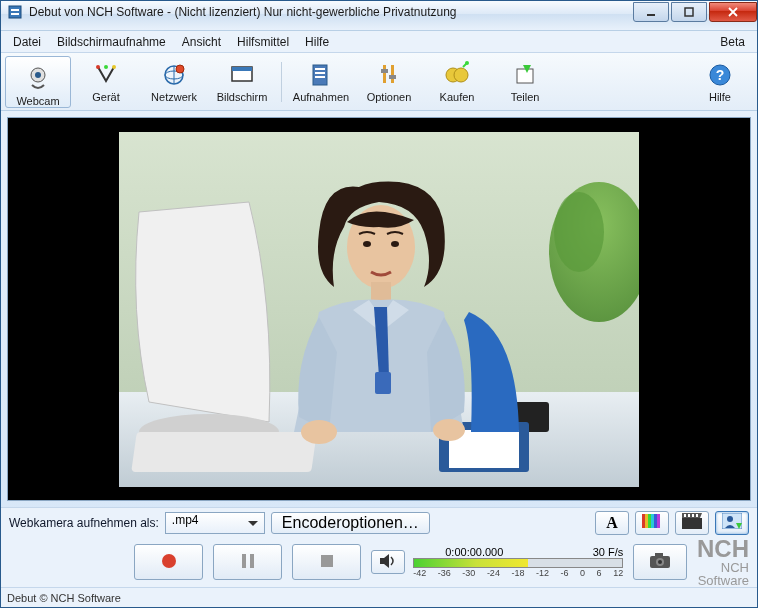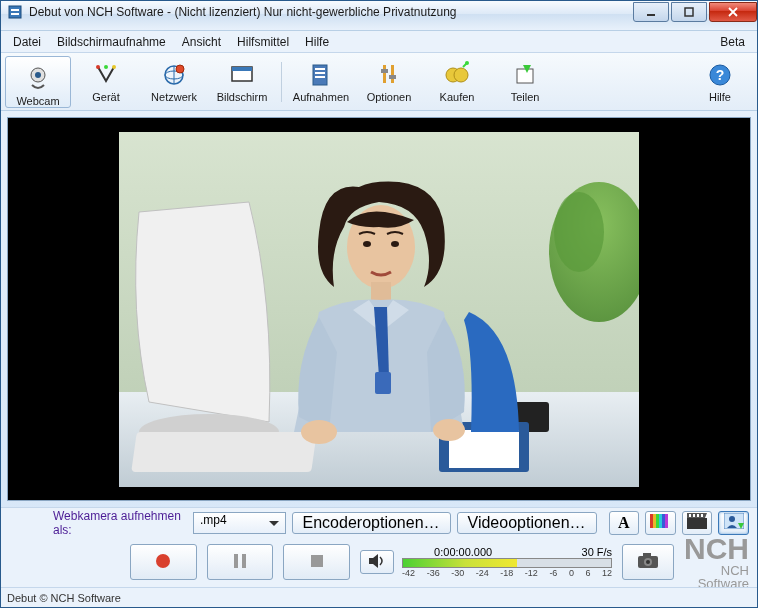--- a/index.html
+++ b/index.html
@@ -29,21 +29,21 @@
 .tool-btn .ico { width: 28px; height: 28px; display: flex; align-items: center; justify-content: center; }
 .tool-btn .lbl { font-size: 11px; color: #1a1a1a; margin-top: 2px; }
 .tool-spacer { flex: 1; }
 
 
 .preview-wrap { flex: 1; background: #000; margin: 6px; display: flex; align-items: center; justify-content: center; border: 1px solid #8aa6c2; overflow: hidden; }
 .preview { width: 520px; height: 355px; position: relative; }
 
 
 .options-row { height: 30px; display: flex; align-items: center; padding: 2px 8px; gap: 6px; background: #eaf2fb; border-top: 1px solid #c5d7eb; }
-.options-row label { color: #4c1d95; margin-left: 44px; }
+.options-row label { color: #0f172a; }
 .select { height: 22px; width: 100px; border: 1px solid #8aa6c2; background: linear-gradient(#fff, #e8f0fa); padding: 0 22px 0 6px; font-size: 12px; position: relative; cursor: pointer; }
 .select::after { content: ""; position: absolute; right: 6px; top: 8px; border: 5px solid transparent; border-top-color: #333; }
 .btn { height: 22px; padding: 0 10px; border: 1px solid #8aa6c2; border-radius: 3px; background: linear-gradient(#fff, #e3edf8); cursor: pointer; font-size: 16px; }
 .opt-spacer { flex: 1; }
 .icon-btn { width: 34px; height: 24px; border: 1px solid #8aa6c2; border-radius: 3px; background: linear-gradient(#fff, #e3edf8); display: flex; align-items: center; justify-content: center; cursor: pointer; }
 .icon-btn.active { border-color: #3a78b8; box-shadow: inset 0 0 3px #6fa5db; }
 
 
 .controls-row { height: 50px; display: flex; align-items: center; padding: 4px 8px; gap: 10px; background: #eaf2fb; }
 .ctrl-spacer-left { width: 120px; }
@@ -52,21 +52,21 @@
 
 .meter-box { display: flex; align-items: center; gap: 8px; }
 .meter { width: 210px; }
 .time-row { display: flex; justify-content: space-between; font-size: 11px; padding-left: 32px; }
 .level-bar { height: 10px; width: 100%; background: linear-gradient(to right, #4bd133 0%, #c9e13a 30%, #f0e830 55%, #d8dfe6 55%, #d8dfe6 100%); border: 1px solid #888; }
 .ticks { display: flex; justify-content: space-between; font-size: 9px; color: #444; }
 
 
 .nch-box { flex: 1; display: flex; align-items: center; justify-content: flex-end; gap: 12px; }
 .nch-logo { text-align: right; color: #999; font-weight: bold; line-height: 1; }
-.nch-logo .big { font-size: 30px; }
+.nch-logo .big { font-size: 24px; }
 .nch-logo .small { font-size: 13px; font-weight: normal; }
 
 
 .statusbar { height: 20px; background: #eaf2fb; border-top: 1px solid #c5d7eb; display: flex; align-items: center; padding: 0 6px; font-size: 11px; color: #333; }
 
 .r34 { width:34px; }
 .sep { width:1px; height:40px; background:#c0d0e0; margin:0 4px; }
 </style>
 </head>
 <body>
@@ -271,21 +271,20 @@
 
         <path d="M350 180 Q398 200 400 300 L352 300 Q355 220 345 188 Z" fill="#2a6ac0"></path>
       </svg>
     </div>
   </div>
 
   <div class="options-row">
     <label>Webkamera aufnehmen als:</label>
     <div class="select"><span>.mp4</span></div>
     <button class="btn">Encoderoptionen…</button>
-    <button class="btn">Videooptionen…</button>
     <div class="opt-spacer"></div>
     <div class="icon-btn">
         <span style="font-family:serif;font-size:16px;font-weight:bold">A</span>
       </div>
     <div class="icon-btn">
         <span><svg width="20" height="14">
             <rect x="0" y="0" width="3" height="14" fill="#d93a2a"></rect>
             <rect x="3" y="0" width="3" height="14" fill="#e8b82a"></rect>
             <rect x="6" y="0" width="3" height="14" fill="#3ad93a"></rect>
             <rect x="9" y="0" width="3" height="14" fill="#2ac8d8"></rect>

